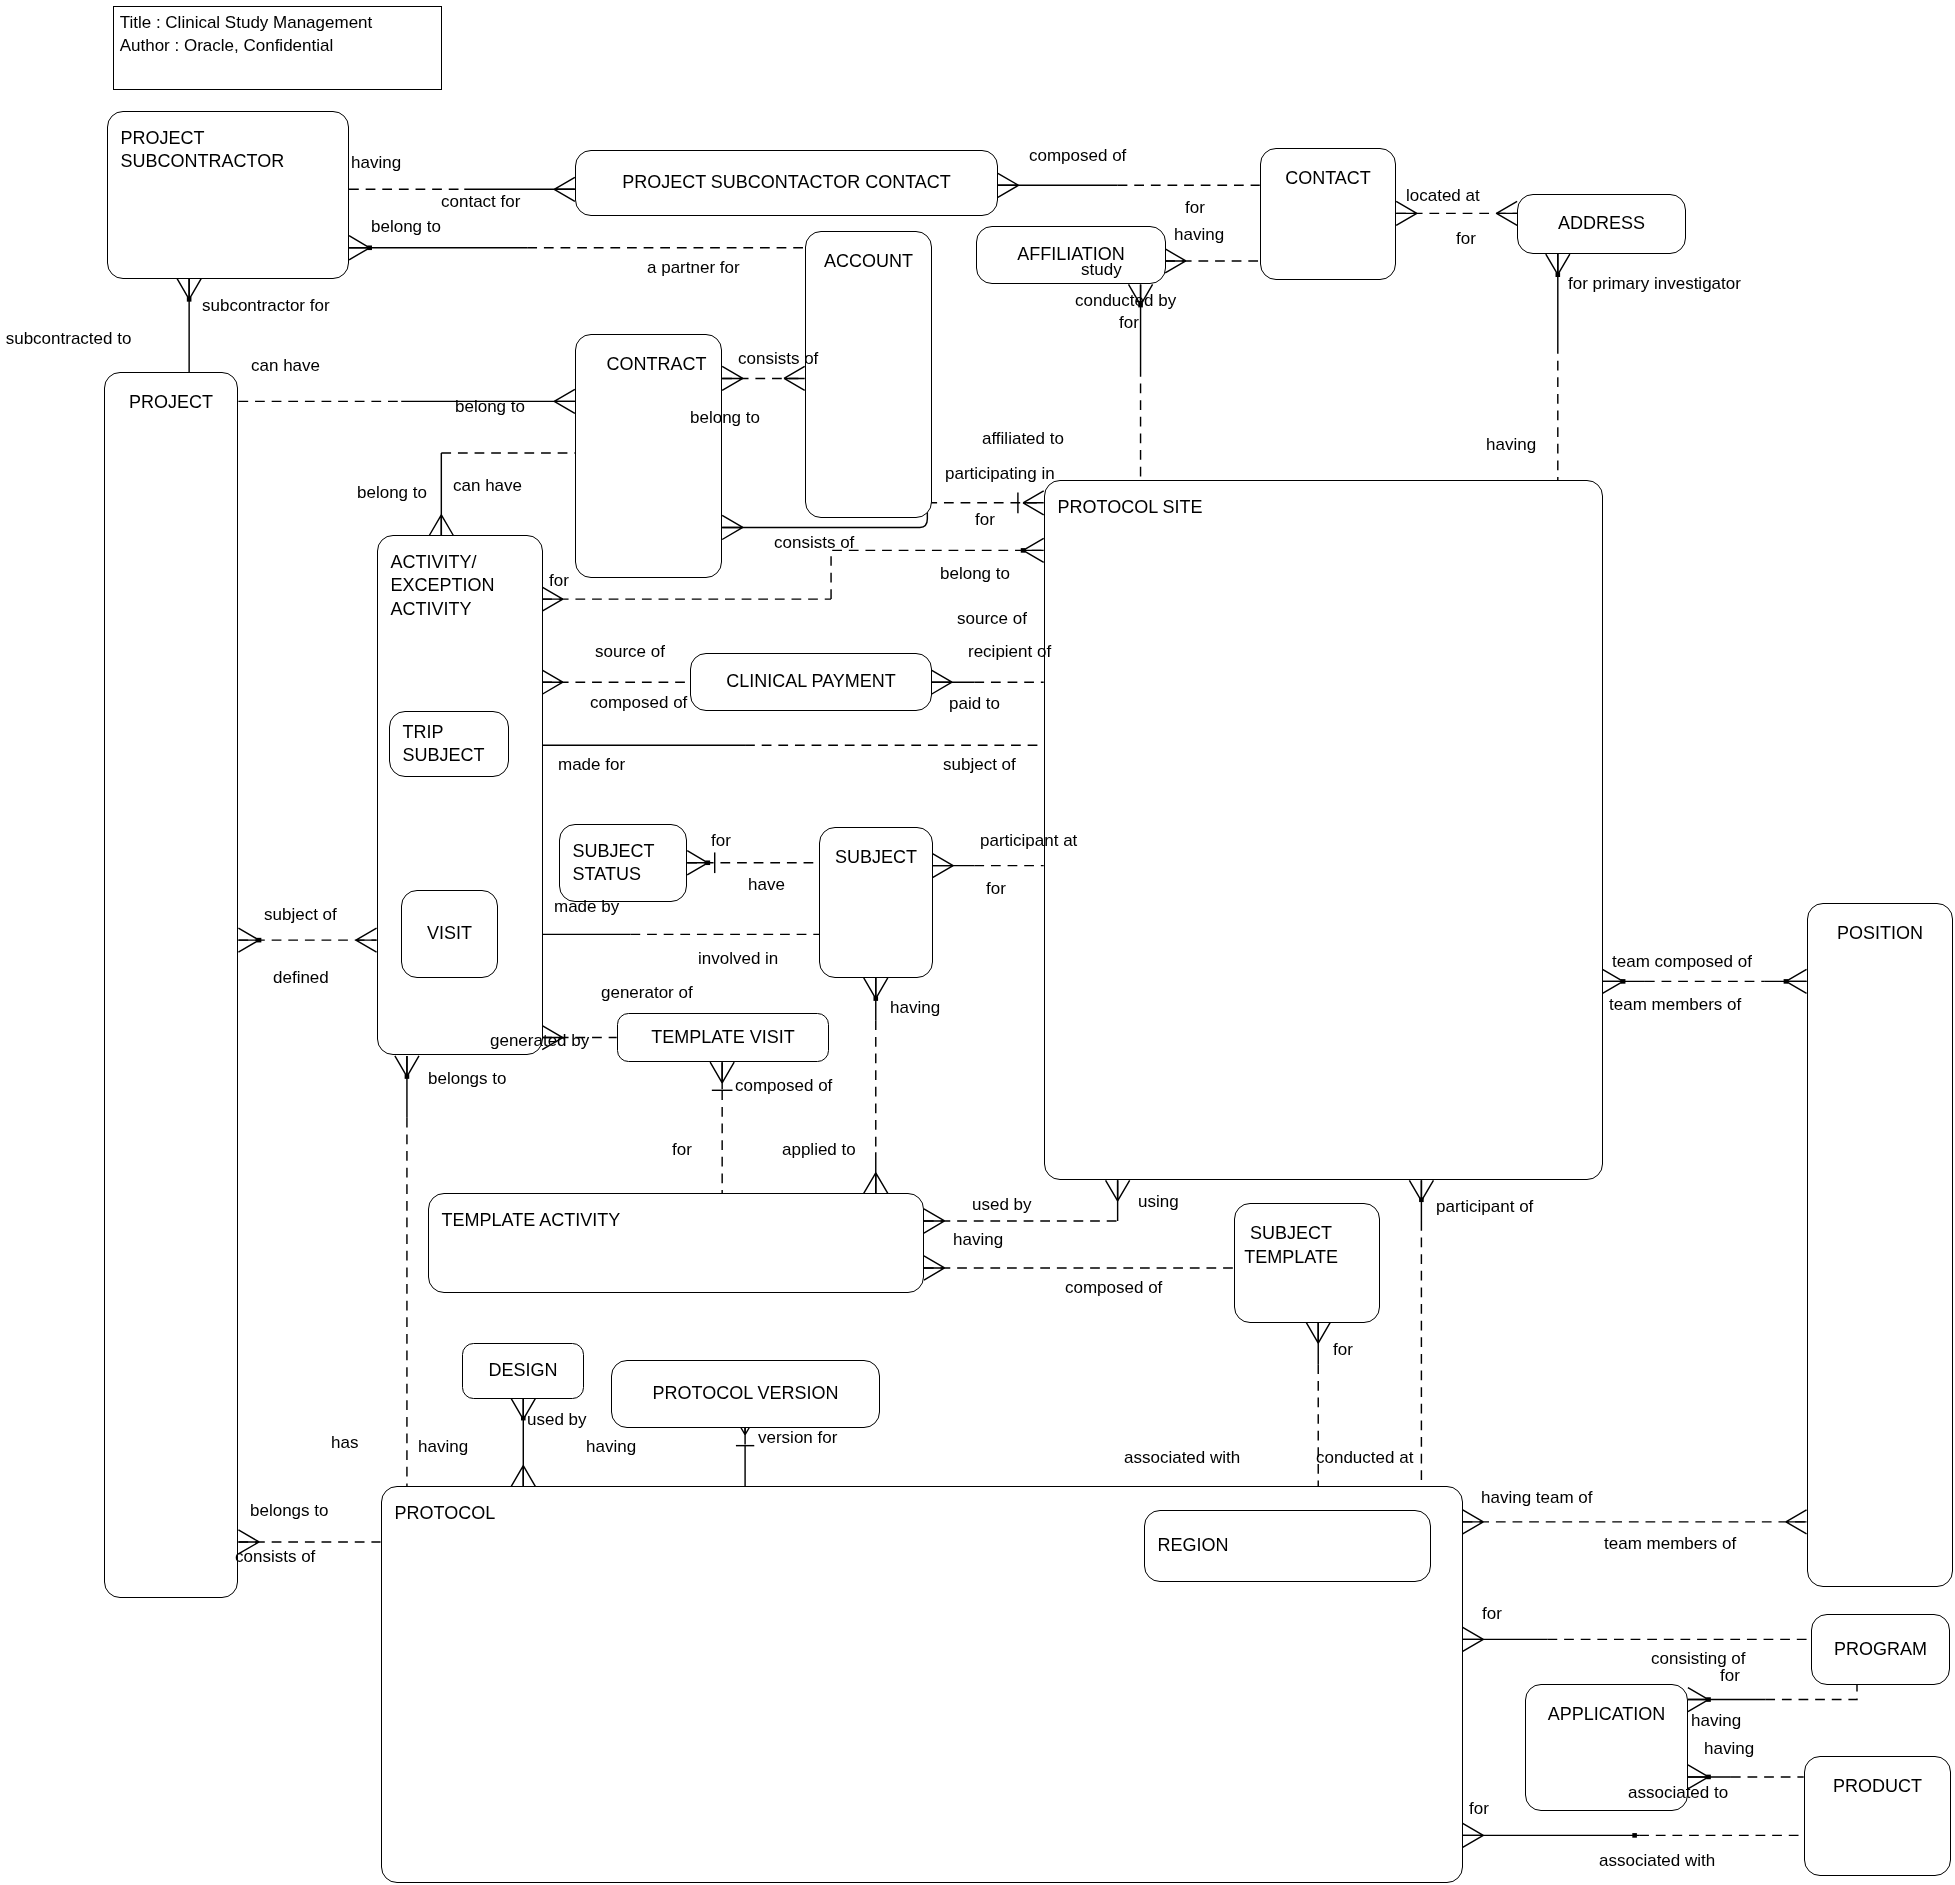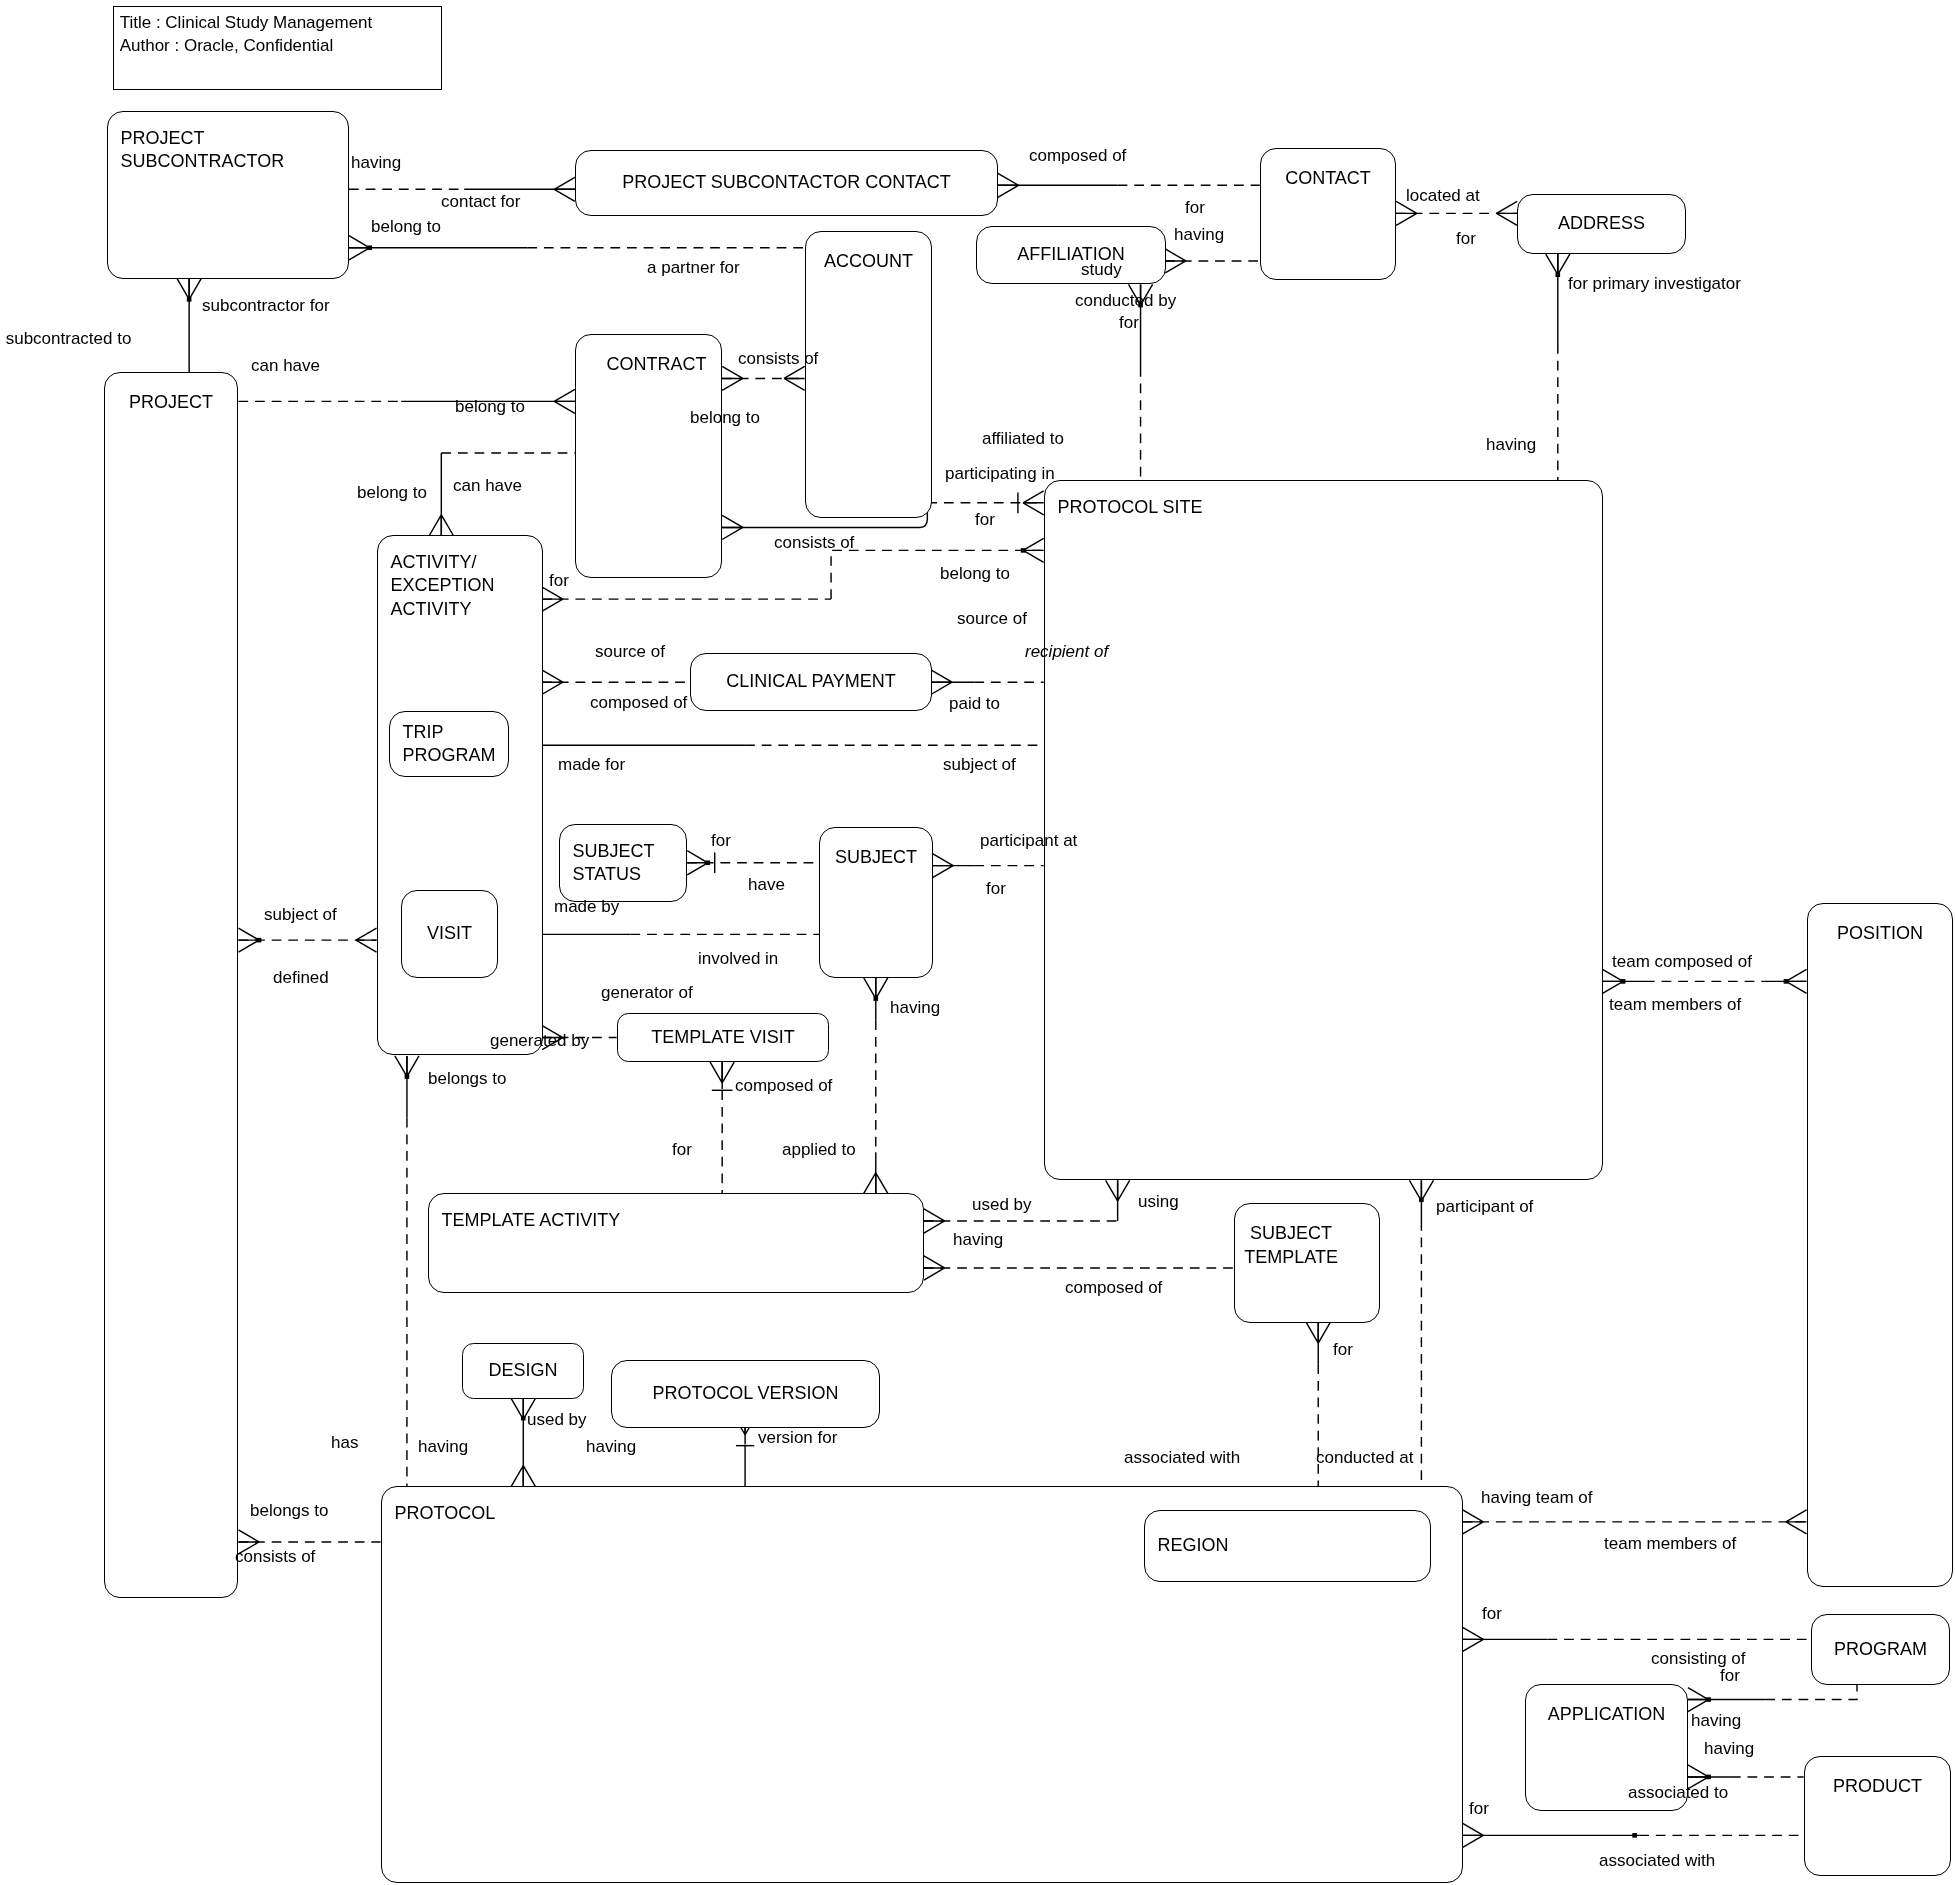--- a/index.html
+++ b/index.html
@@ -220,21 +220,21 @@
   <div class="entity tc" style="left:104px;top:372px;width:134px;height:1226px;">
       <span class="elabel">PROJECT</span>
     </div>
   <div class="entity tc" style="left:575px;top:334px;width:147px;height:244px;padding-left:16px;">
       <span class="elabel">CONTRACT</span>
     </div>
   <div class="entity tl" style="left:377px;top:535px;width:166px;height:520px;">
       <span class="elabel" style="max-width:115px;">ACTIVITY/ EXCEPTION ACTIVITY</span>
     </div>
   <div class="entity cl" style="left:389px;top:711px;width:120px;height:66px;">
-      <span class="elabel" style="max-width:75px;">TRIP PROGRAM</span>
+      <span class="elabel" style="max-width:75px;">TRIP SUBJECT</span>
     </div>
   <div class="entity cc" style="left:690px;top:653px;width:242px;height:58px;">
       <span class="elabel">CLINICAL PAYMENT</span>
     </div>
   <div class="entity tl" style="left:1044px;top:480px;width:559px;height:700px;">
       <span class="elabel">PROTOCOL SITE</span>
     </div>
   <div class="entity cl" style="left:559px;top:824px;width:128px;height:78px;">
       <span class="elabel" style="max-width:86px;">SUBJECT STATUS</span>
     </div>
@@ -301,21 +301,21 @@
   <div class="rlabel" style="left:982px;top:430px;">affiliated to</div>
   <div class="rlabel" style="left:945px;top:465px;">participating in</div>
   <div class="rlabel" style="left:357px;top:484px;">belong to</div>
   <div class="rlabel" style="left:453px;top:477px;">can have</div>
   <div class="rlabel" style="left:774px;top:534px;">consists of</div>
   <div class="rlabel" style="left:975px;top:511px;">for</div>
   <div class="rlabel" style="left:940px;top:565px;">belong to</div>
   <div class="rlabel" style="left:549px;top:572px;">for</div>
   <div class="rlabel" style="left:595px;top:643px;">source of</div>
   <div class="rlabel" style="left:957px;top:610px;">source of</div>
-  <div class="rlabel" style="left:1025px;top:643px;font-style:italic;">recipient of</div>
+  <div class="rlabel" style="left:968px;top:643px;">recipient of</div>
   <div class="rlabel" style="left:590px;top:694px;">composed of</div>
   <div class="rlabel" style="left:949px;top:695px;">paid to</div>
   <div class="rlabel" style="left:558px;top:756px;">made for</div>
   <div class="rlabel" style="left:943px;top:756px;">subject of</div>
   <div class="rlabel" style="left:711px;top:832px;">for</div>
   <div class="rlabel" style="left:748px;top:876px;">have</div>
   <div class="rlabel" style="left:980px;top:832px;">participant at</div>
   <div class="rlabel" style="left:986px;top:880px;">for</div>
   <div class="rlabel" style="left:554px;top:898px;">made by</div>
   <div class="rlabel" style="left:264px;top:906px;">subject of</div>

